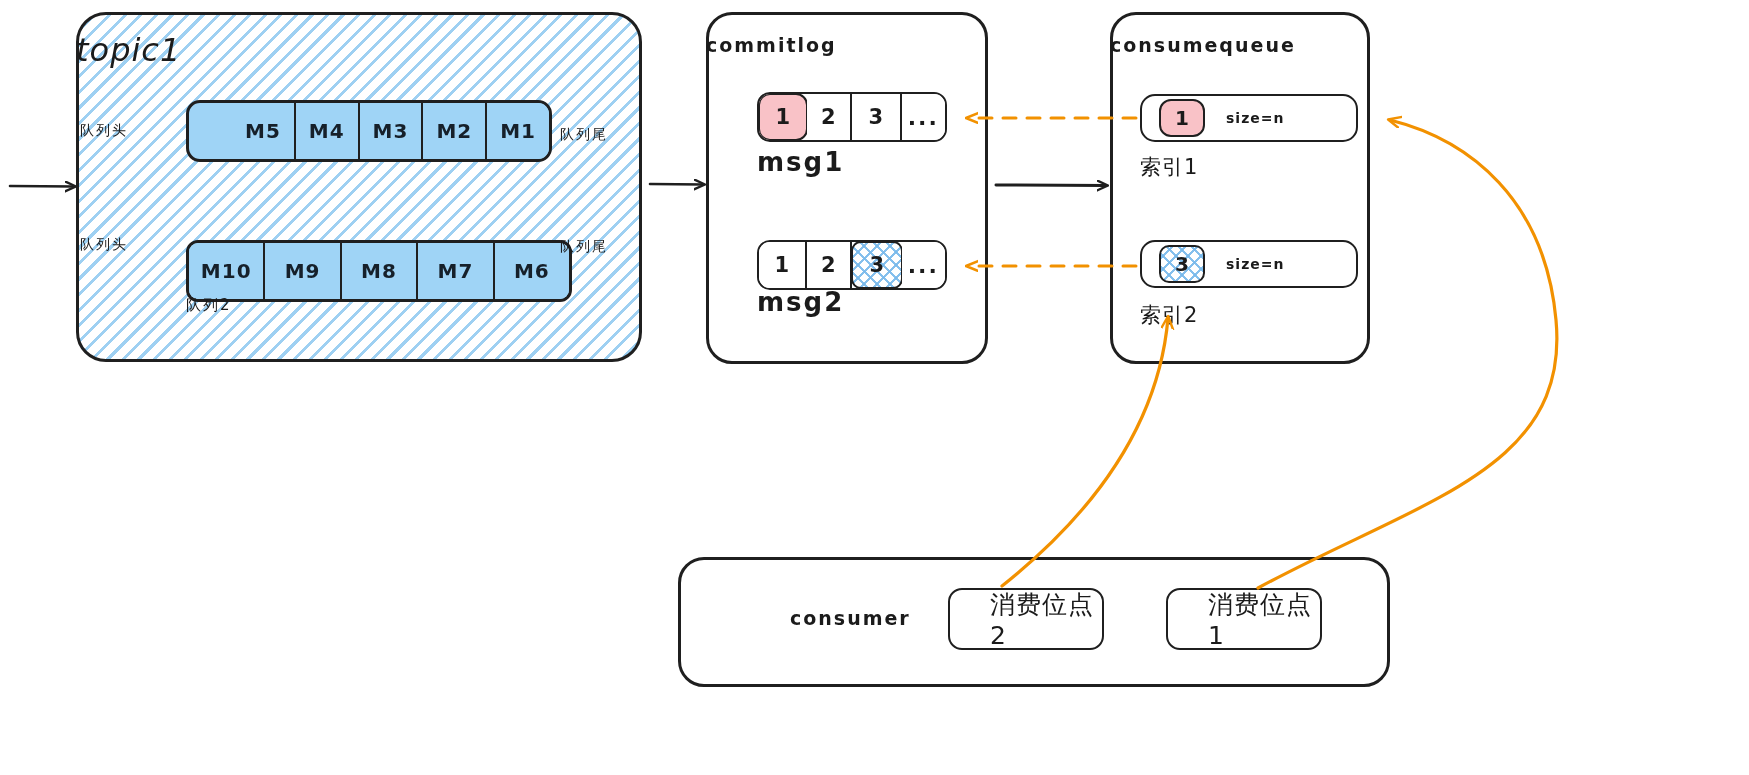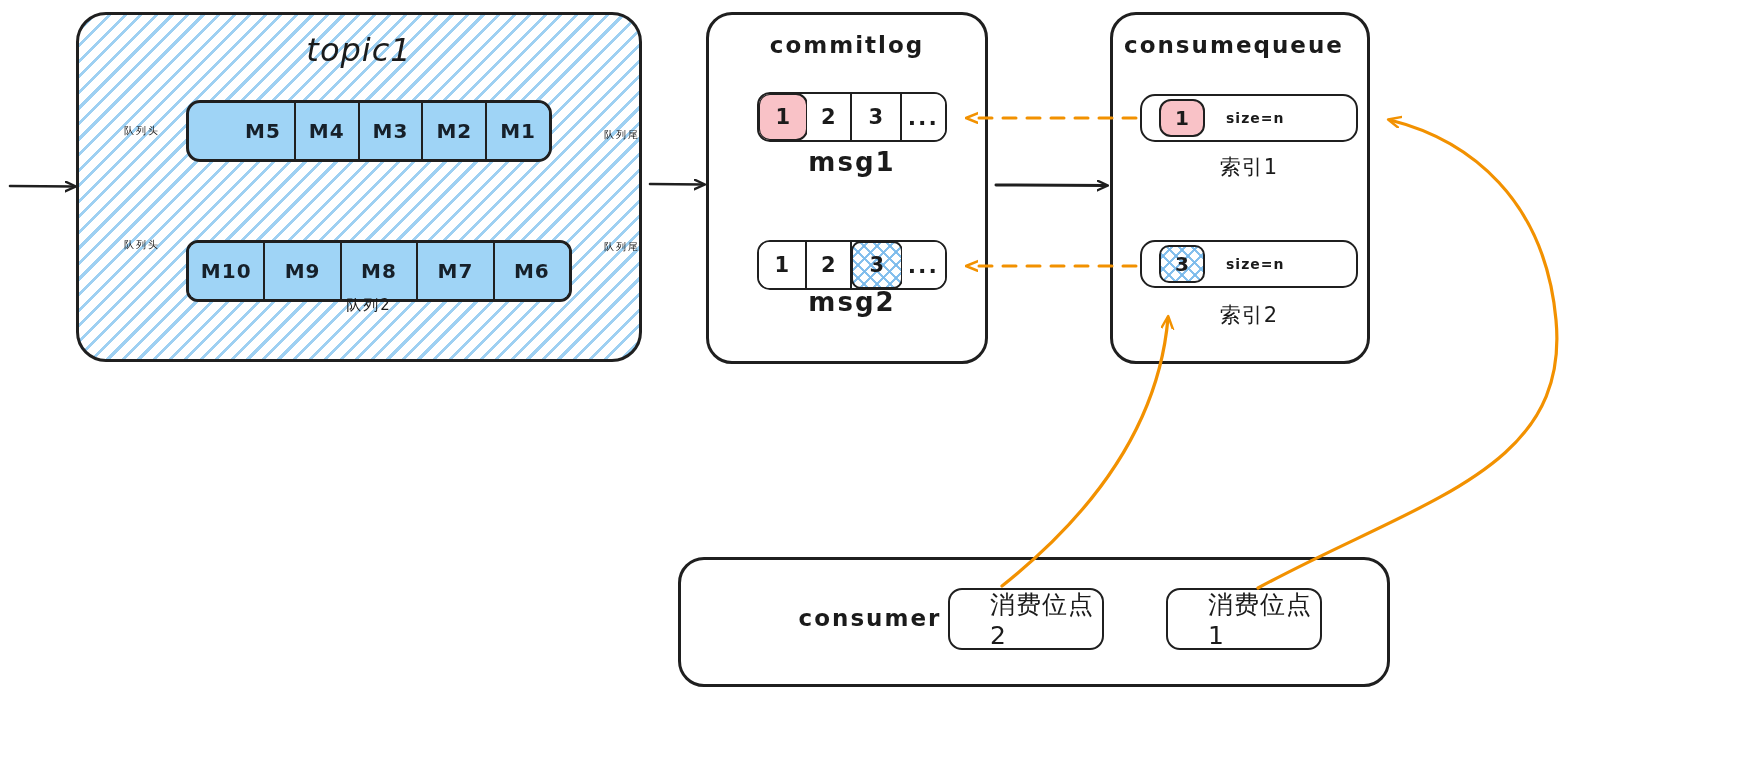--- a/index.html
+++ b/index.html
@@ -20,26 +20,26 @@
 
   
   .hand{
     font-family:"DejaVu Sans","Liberation Sans",sans-serif;
     color:#1b1b1b;letter-spacing:1px;
   }
   .cjk{
     font-family:"DejaVu Sans","Liberation Sans",sans-serif;
     color:#1b1b1b;
   }
-  .title-hand{font-size:23px;font-weight:600;letter-spacing:2px;}
+  .title-hand{font-size:19px;font-weight:600;letter-spacing:2px;}
   .topic-title{
     font-size:32px;font-style:italic;font-weight:500;letter-spacing:1px;
     color:#1b1b1b;
   }
-  .center{display:flex;align-items:center;justify-content:center;text-align:center;}
+  .center{display:flex;align-items:center;justify-content:flex-start;text-align:center;}
 
   
   #topic-panel{
     left:76px;top:12px;width:566px;height:350px;
     border:3.4px solid #1f1f1f;border-radius:30px;
     background-color:#ffffff;
     background-image:repeating-linear-gradient(
       -45deg,
       rgba(141,200,240,.85) 0px,
       rgba(141,200,240,.85) 3px,
@@ -63,21 +63,21 @@
   }
   .queue-cell:last-child{border-right:none;}
 
   #queue1{left:186px;top:100px;width:366px;height:62px;padding-left:43px;}
   #queue2{left:186px;top:240px;width:386px;height:62px;border-radius:12px;}
 
   .q-name{font-size:15px;letter-spacing:2px;}
   #queue1-name{left:186px;top:172px;width:366px;height:22px;}
   #queue2-name{left:186px;top:294px;width:366px;height:22px;}
 
-  .side-label{font-size:10px;letter-spacing:2px;white-space:nowrap;padding-left:28px;}
+  .side-label{font-size:14px;letter-spacing:2px;white-space:nowrap;}
   #q1-head{left:80px;top:120px;width:96px;height:22px;}
   #q1-tail{left:560px;top:124px;width:96px;height:22px;}
   #q2-head{left:80px;top:234px;width:96px;height:22px;}
   #q2-tail{left:560px;top:236px;width:96px;height:22px;}
 
   
   #commitlog-panel{left:706px;top:12px;width:282px;height:352px;}
   #commitlog-title{left:706px;top:28px;width:282px;height:34px;}
 
   .log-strip{

